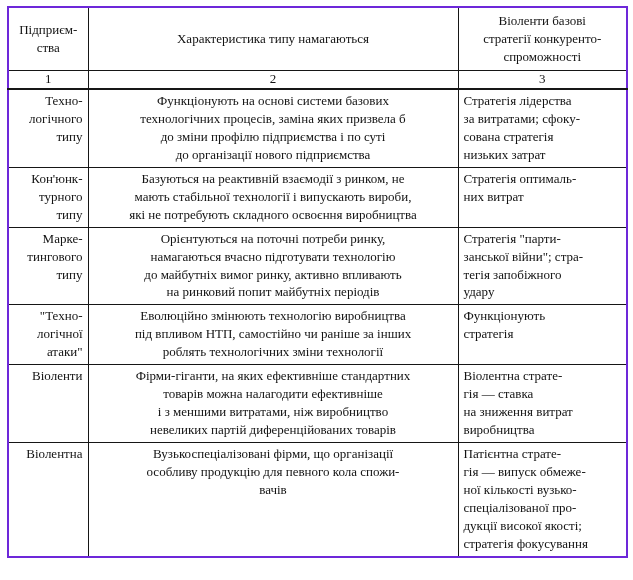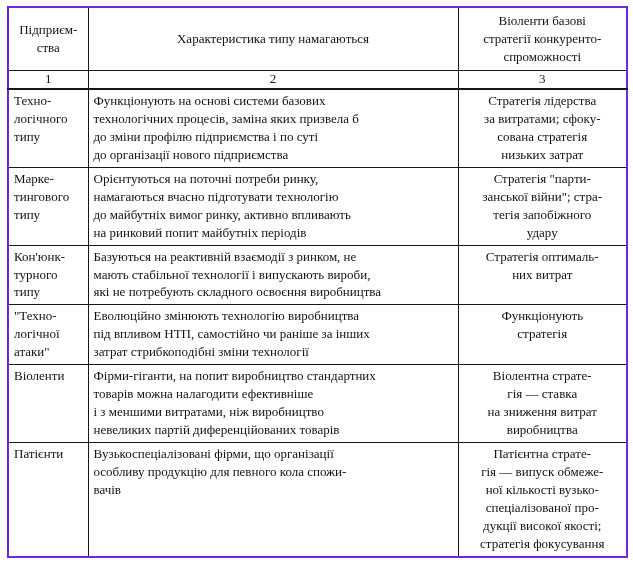--- a/index.html
+++ b/index.html
@@ -41,27 +41,27 @@
     padding-bottom: 4px;
   }
   .enterprise-table tr.number-row td {
     text-align: center;
     padding-top: 0;
     padding-bottom: 1px;
     line-height: 1.25;
     border-bottom: 2px solid #161616;
   }
   .enterprise-table td.type-cell {
-    text-align: left;
+    text-align: right;
   }
   .enterprise-table td.char-cell {
-    text-align: left;
+    text-align: center;
   }
   .enterprise-table td.strategy-cell {
-    text-align: center;
+    text-align: left;
   }
 </style>
 </head>
 <body>
 
 <div class="page">
   <table class="enterprise-table">
     <colgroup>
       <col style="width:80px">
       <col style="width:370px">
@@ -90,65 +90,65 @@
         <td class="char-cell">Функціонують на основі системи базових
 технологічних процесів, заміна яких призвела б
 до зміни профілю підприємства і по суті
 до організації нового підприємства</td>
         <td class="strategy-cell">Стратегія лідерства
 за витратами; сфоку-
 сована стратегія
 низьких затрат</td>
       </tr>
       <tr>
+        <td class="type-cell">Кон'юнк-
+турного
+типу</td>
+        <td class="char-cell">Базуються на реактивній взаємодії з ринком, не
+мають стабільної технології і випускають вироби,
+які не потребують складного освоєння виробництва</td>
+        <td class="strategy-cell">Стратегія оптималь-
+них витрат</td>
+      </tr>
+      <tr>
         <td class="type-cell">Марке-
 тингового
 типу</td>
         <td class="char-cell">Орієнтуються на поточні потреби ринку,
 намагаються вчасно підготувати технологію
 до майбутніх вимог ринку, активно впливають
 на ринковий попит майбутніх періодів</td>
         <td class="strategy-cell">Стратегія "парти-
 занської війни"; стра-
 тегія запобіжного
 удару</td>
       </tr>
       <tr>
-        <td class="type-cell">Кон'юнк-
-турного
-типу</td>
-        <td class="char-cell">Базуються на реактивній взаємодії з ринком, не
-мають стабільної технології і випускають вироби,
-які не потребують складного освоєння виробництва</td>
-        <td class="strategy-cell">Стратегія оптималь-
-них витрат</td>
-      </tr>
-      <tr>
         <td class="type-cell">"Техно-
 логічної
 атаки"</td>
         <td class="char-cell">Еволюційно змінюють технологію виробництва
 під впливом НТП, самостійно чи раніше за інших
-затрат стрибкоподібні зміни технології</td>
+роблять технологічних зміни технології</td>
         <td class="strategy-cell">Функціонують
 стратегія</td>
       </tr>
       <tr>
         <td class="type-cell">Віоленти</td>
-        <td class="char-cell">Фірми-гіганти, на попит виробництво стандартних
+        <td class="char-cell">Фірми-гіганти, на яких ефективніше стандартних
 товарів можна налагодити ефективніше
 і з меншими витратами, ніж виробництво
 невеликих партій диференційованих товарів</td>
         <td class="strategy-cell">Віолентна страте-
 гія — ставка
 на зниження витрат
 виробництва</td>
       </tr>
       <tr>
-        <td class="type-cell">Патієнти</td>
+        <td class="type-cell">Віолентна</td>
         <td class="char-cell">Вузькоспеціалізовані фірми, що організації
 особливу продукцію для певного кола спожи-
 вачів</td>
         <td class="strategy-cell">Патієнтна страте-
 гія — випуск обмеже-
 ної кількості вузько-
 спеціалізованої про-
 дукції високої якості;
 стратегія фокусування</td>
       </tr>

